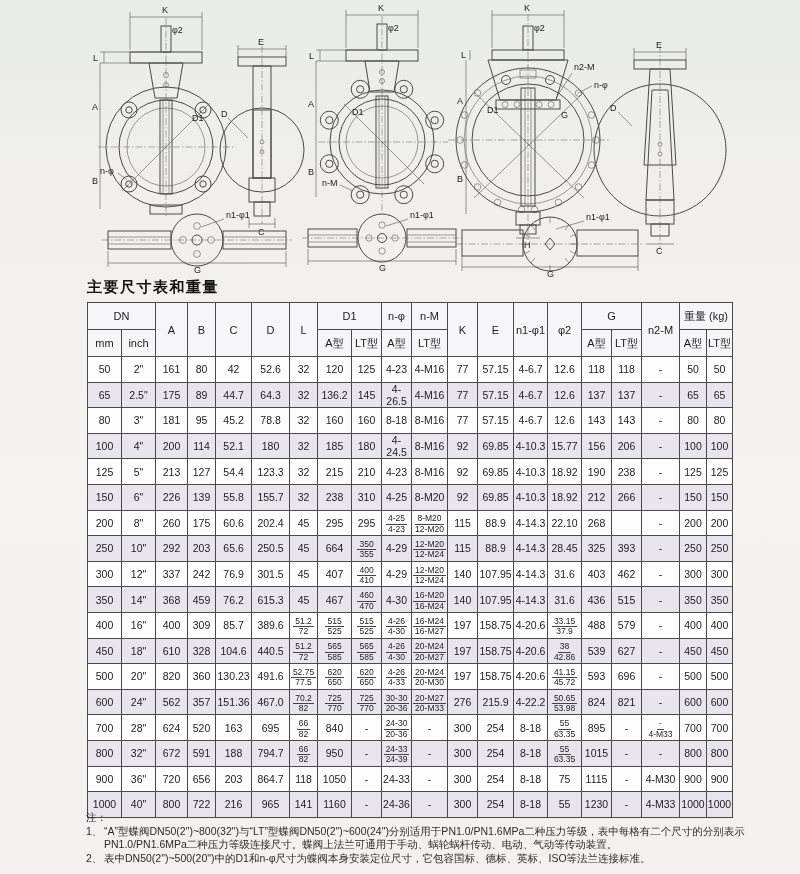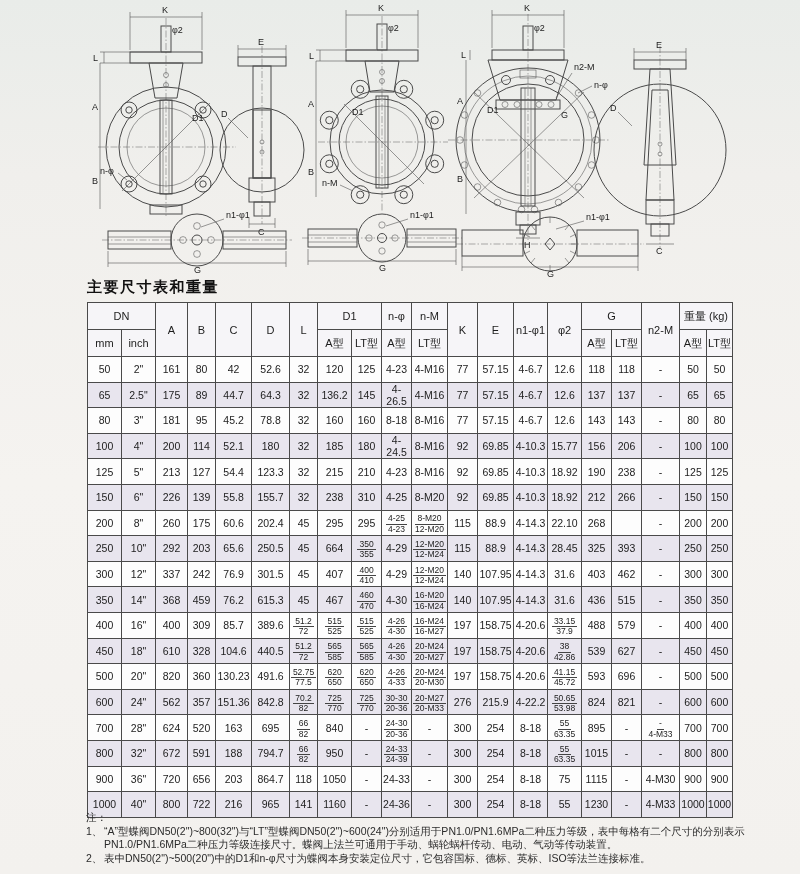--- a/index.html
+++ b/index.html
@@ -746,21 +746,21 @@
             <td>-</td>
             <td>500</td>
             <td>500</td>
           </tr>
           <tr>
             <td>600</td>
             <td>24"</td>
             <td>562</td>
             <td>357</td>
             <td>151.36</td>
-            <td>842.8</td>
+            <td>467.0</td>
             <td><span class="stk">
                 <span class="t">70.2</span>
                 <span class="b">82</span>
               </span></td>
             <td><span class="stk">
                 <span class="t">725</span>
                 <span class="b">770</span>
               </span></td>
             <td><span class="stk">
                 <span class="t">725</span>

